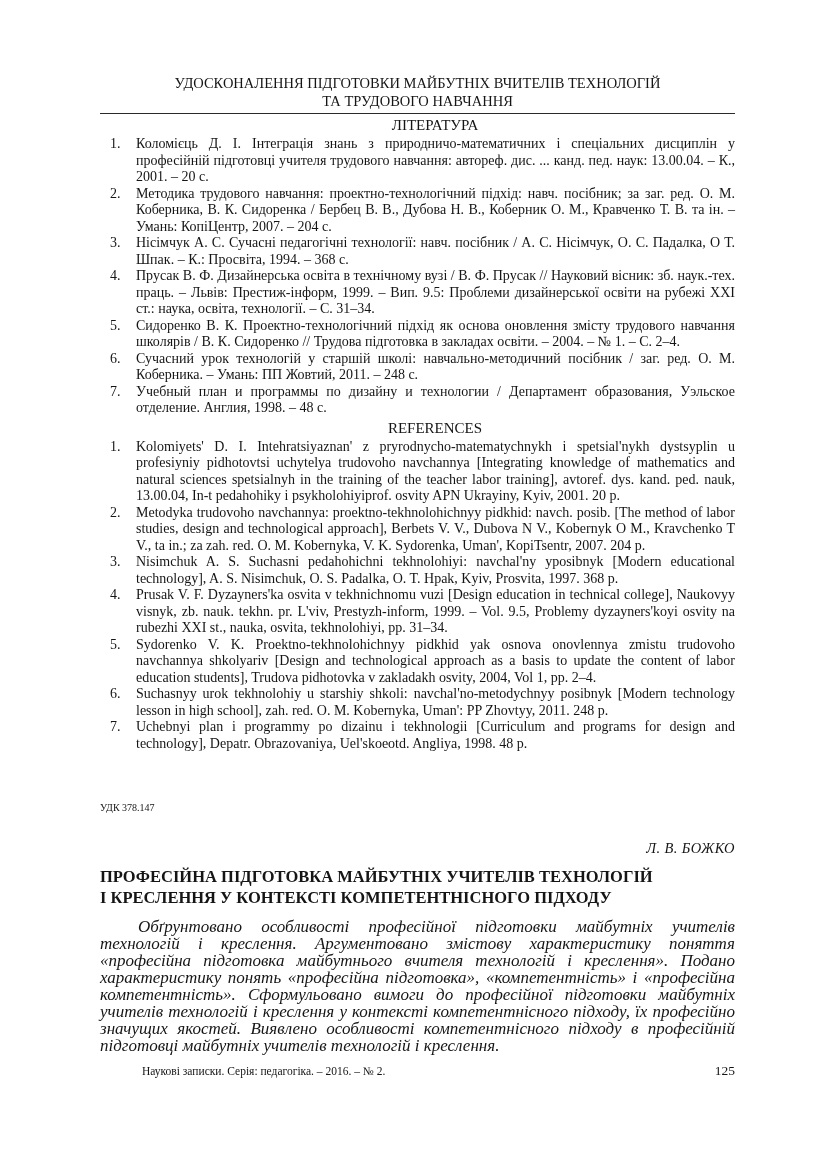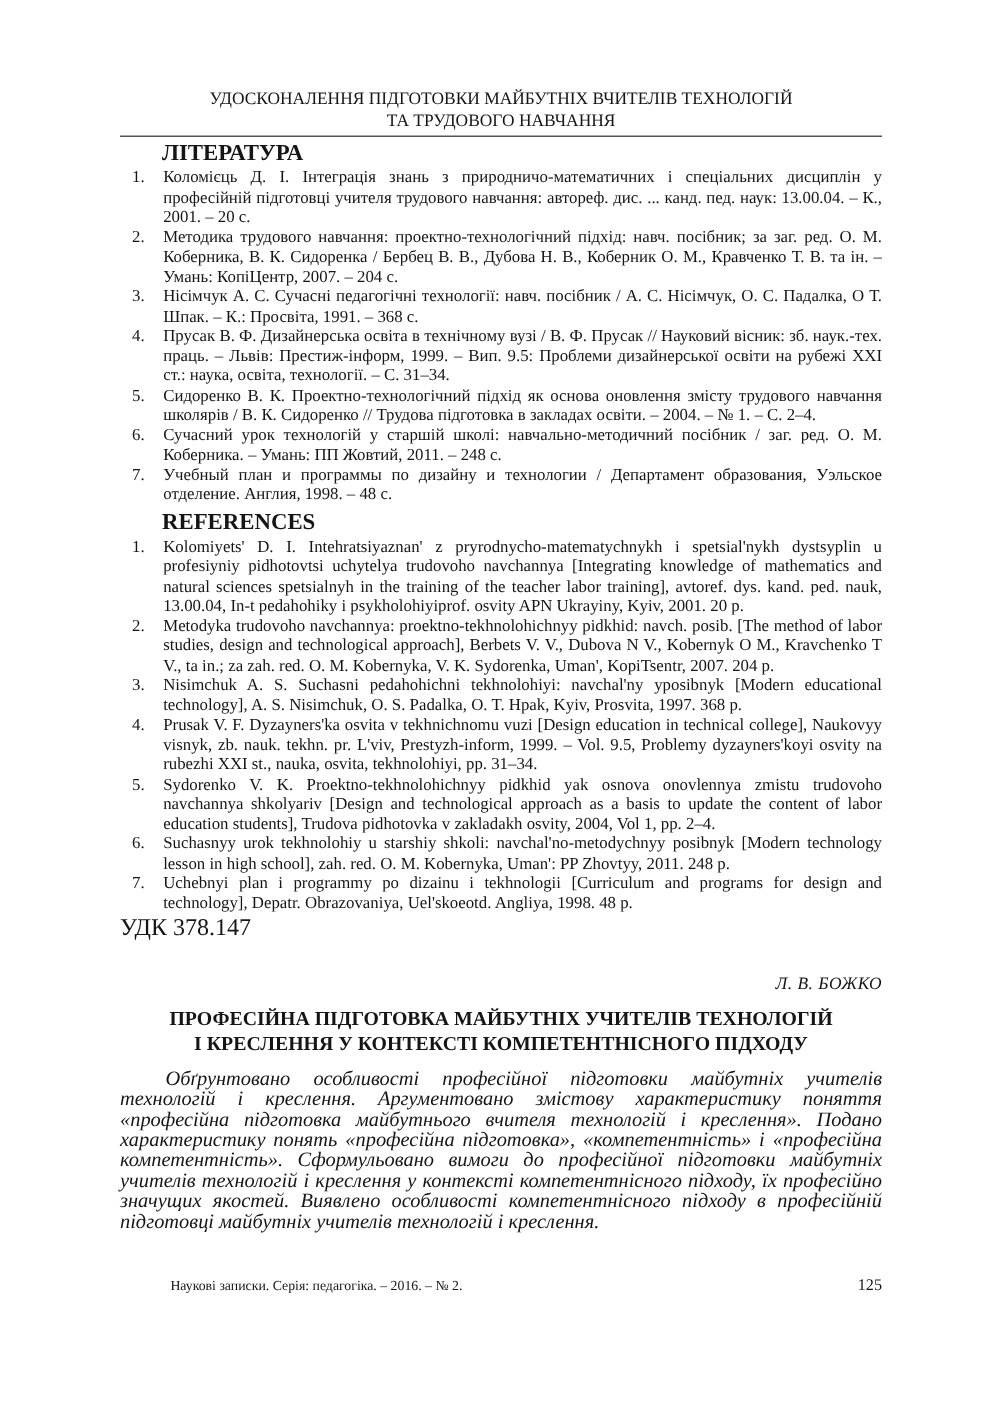--- a/index.html
+++ b/index.html
@@ -20,50 +20,51 @@
   }
   .running-head {
     padding-top: 74px;
     text-align: center;
     font-size: 14.5px;
     line-height: 18px;
     border-bottom: 1.4px solid #2a2a2a;
     padding-bottom: 3px;
   }
   .sec-heading {
-    font-weight: bold;
-    font-size: 19px;
+    font-weight: normal;
+    font-size: 15px;
     margin: 3px 0 2px 35px;
+    text-align: center;
   }
   .ref-list { margin: 0; padding: 0; list-style: none; }
   .ref-item {
     position: relative;
     padding-left: 36px;
     font-size: 14px;
     line-height: 16.5px;
     text-align: justify;
   }
   .ref-item .num {
     position: absolute;
     left: 10px;
     top: 0;
   }
   .udk-line {
-    font-size: 20px;
+    margin-top: 50px;
+    font-size: 10px;
   }
   .author-line {
     margin-top: 27px;
     text-align: right;
     font-size: 14.5px;
     letter-spacing: 0.4px;
     font-style: italic;
   }
   .article-title {
     margin-top: 9px;
-    text-align: center;
     font-weight: bold;
     font-size: 16.5px;
     line-height: 21px;
   }
   .abstract {
     margin-top: 10px;
     font-style: italic;
     font-size: 17px;
     line-height: 17px;
     text-align: justify;
@@ -98,21 +99,21 @@
       <li class="ref-item">
         <span class="num">1.</span>
         <span>Коломієць Д. І. Інтеграція знань з природничо-математичних і спеціальних дисциплін у професійній підготовці учителя трудового навчання: автореф. дис. ... канд. пед. наук: 13.00.04. – К., 2001. – 20 с.</span>
       </li>
       <li class="ref-item">
         <span class="num">2.</span>
         <span>Методика трудового навчання: проектно-технологічний підхід: навч. посібник; за заг. ред. О. М. Коберника, В. К. Сидоренка / Бербец В. В., Дубова Н. В., Коберник О. М., Кравченко Т. В. та ін. – Умань: КопіЦентр, 2007. – 204 с.</span>
       </li>
       <li class="ref-item">
         <span class="num">3.</span>
-        <span>Нісімчук А. С. Сучасні педагогічні технології: навч. посібник / А. С. Нісімчук, О. С. Падалка, О Т. Шпак. – К.: Просвіта, 1991. – 368 с.</span>
+        <span>Нісімчук А. С. Сучасні педагогічні технології: навч. посібник / А. С. Нісімчук, О. С. Падалка, О Т. Шпак. – К.: Просвіта, 1994. – 368 с.</span>
       </li>
       <li class="ref-item">
         <span class="num">4.</span>
         <span>Прусак В. Ф. Дизайнерська освіта в технічному вузі / В. Ф. Прусак // Науковий вісник: зб. наук.-тех. праць. – Львів: Престиж-інформ, 1999. – Вип. 9.5: Проблеми дизайнерської освіти на рубежі XXI ст.: наука, освіта, технології. – С. 31–34.</span>
       </li>
       <li class="ref-item">
         <span class="num">5.</span>
         <span>Сидоренко В. К. Проектно-технологічний підхід як основа оновлення змісту трудового навчання школярів / В. К. Сидоренко // Трудова підготовка в закладах освіти. – 2004. – № 1. – С. 2–4.</span>
       </li>
       <li class="ref-item">

